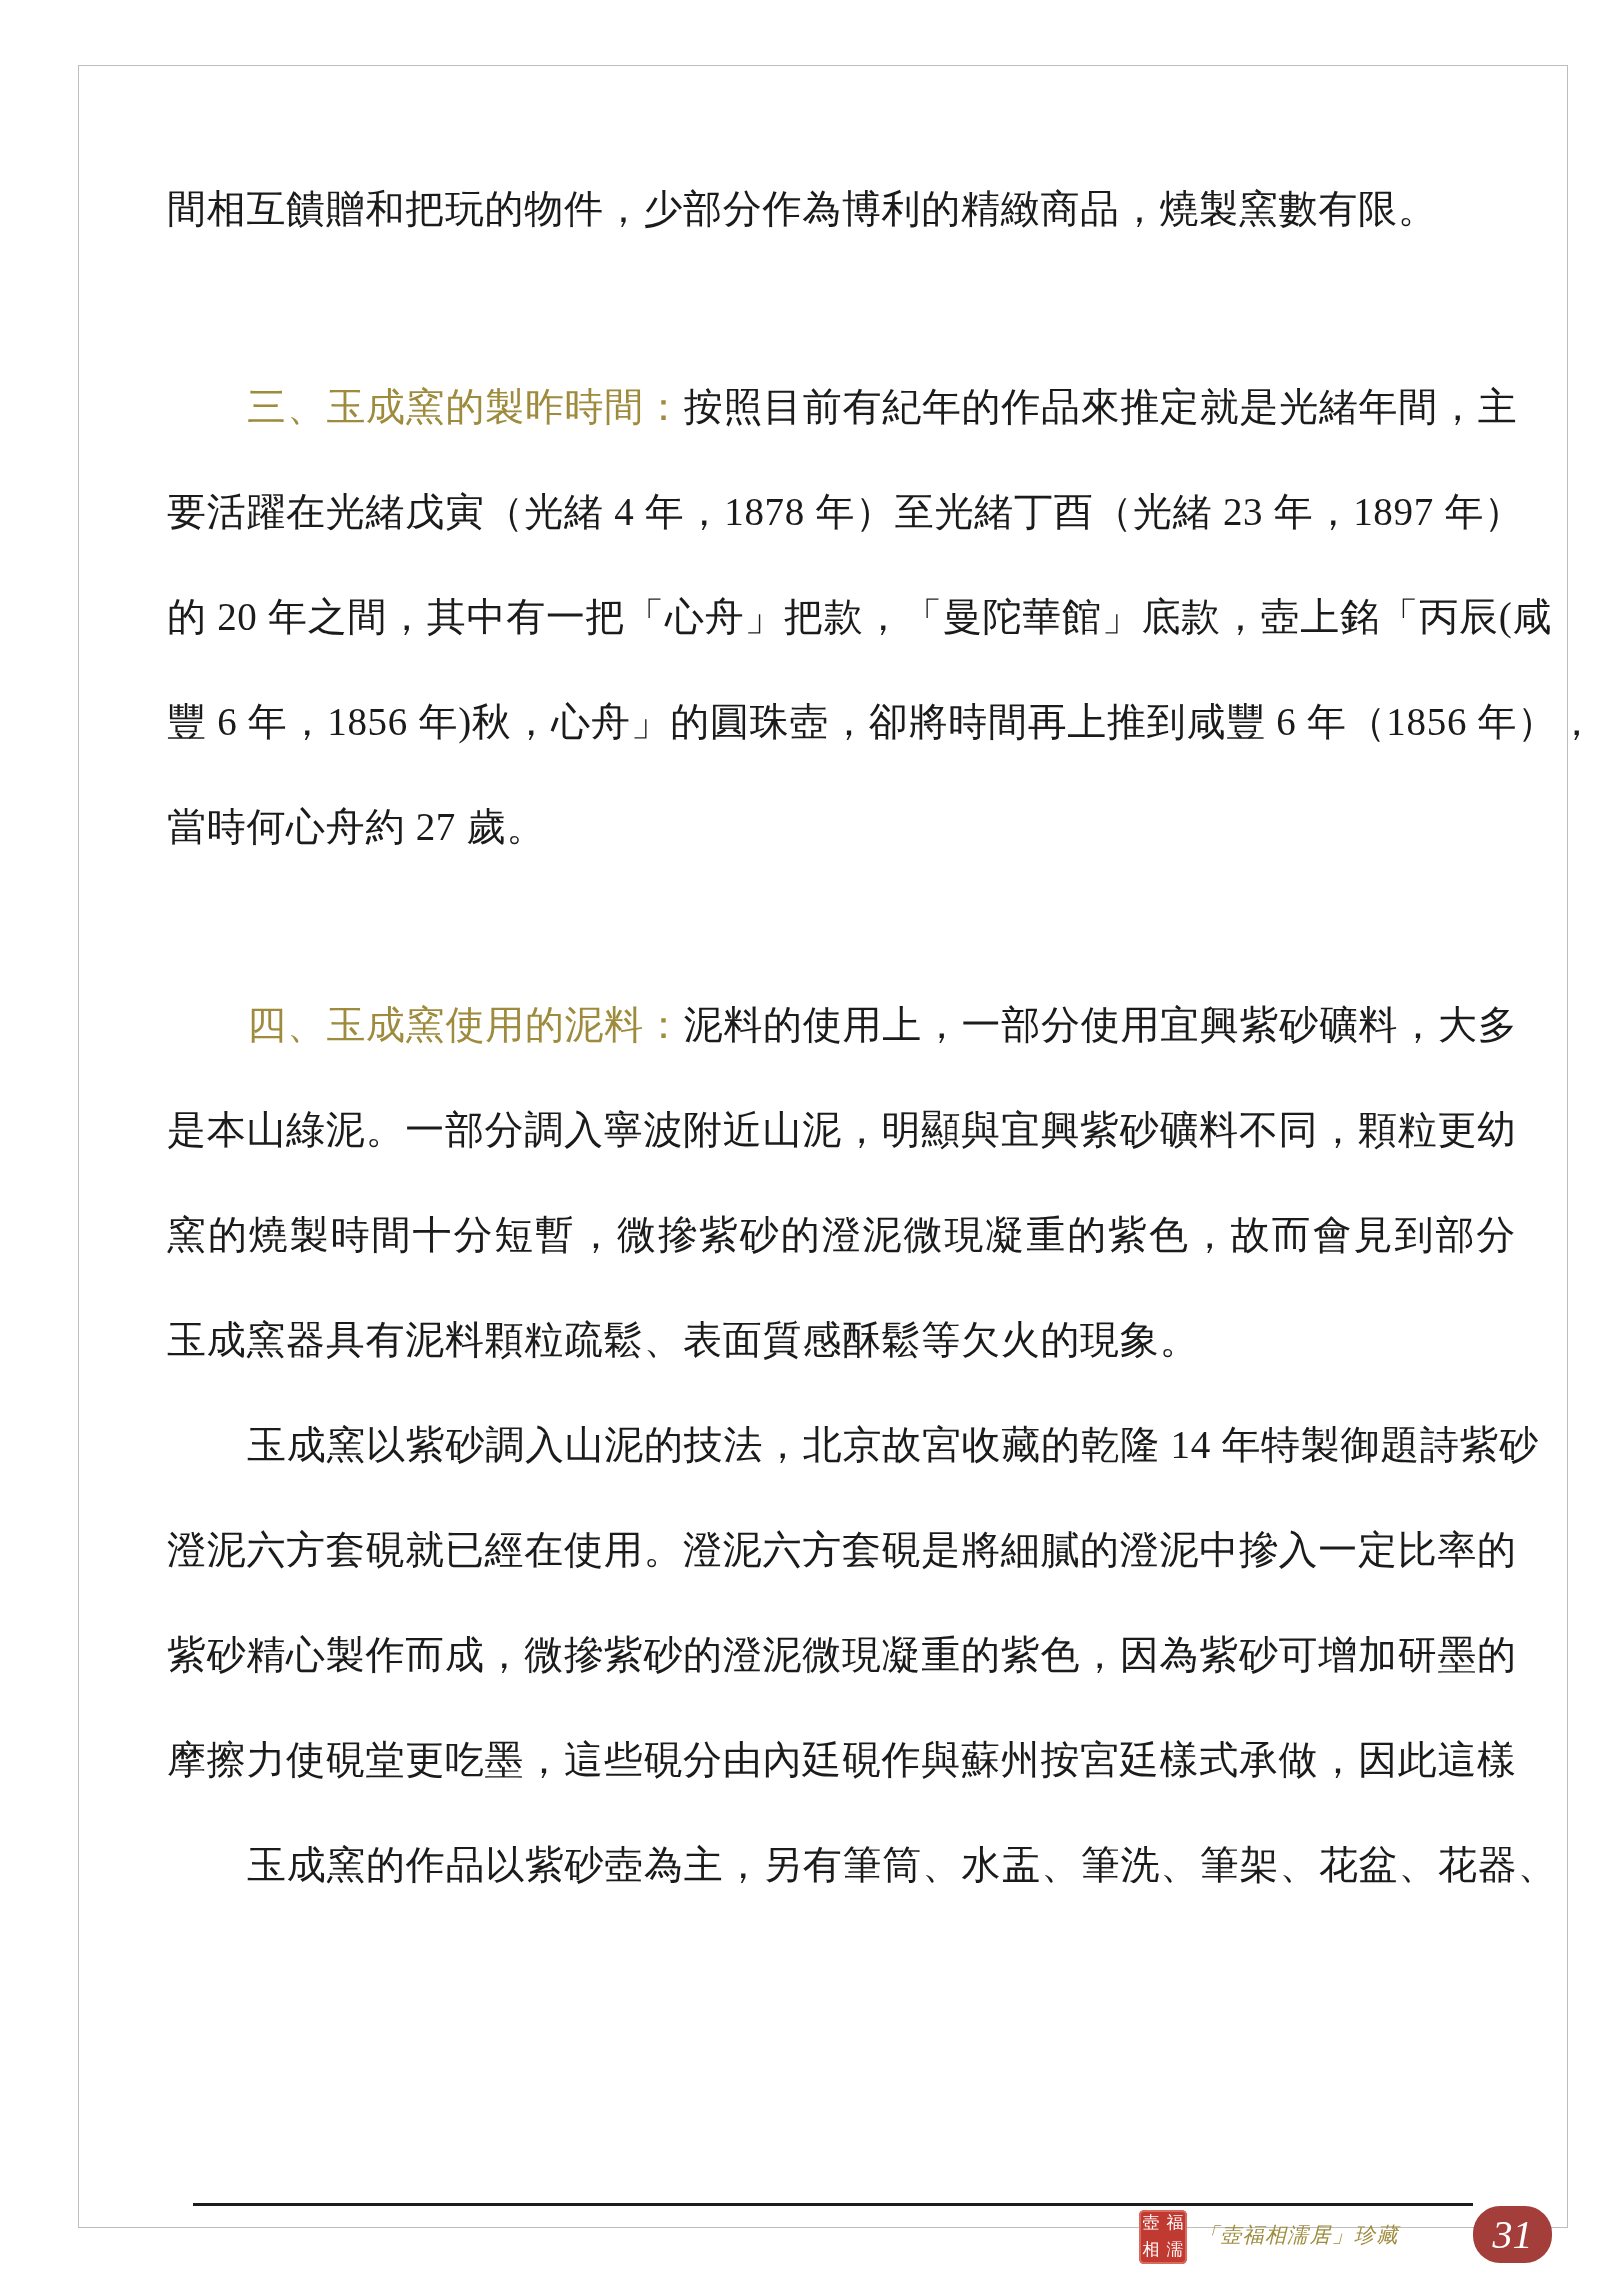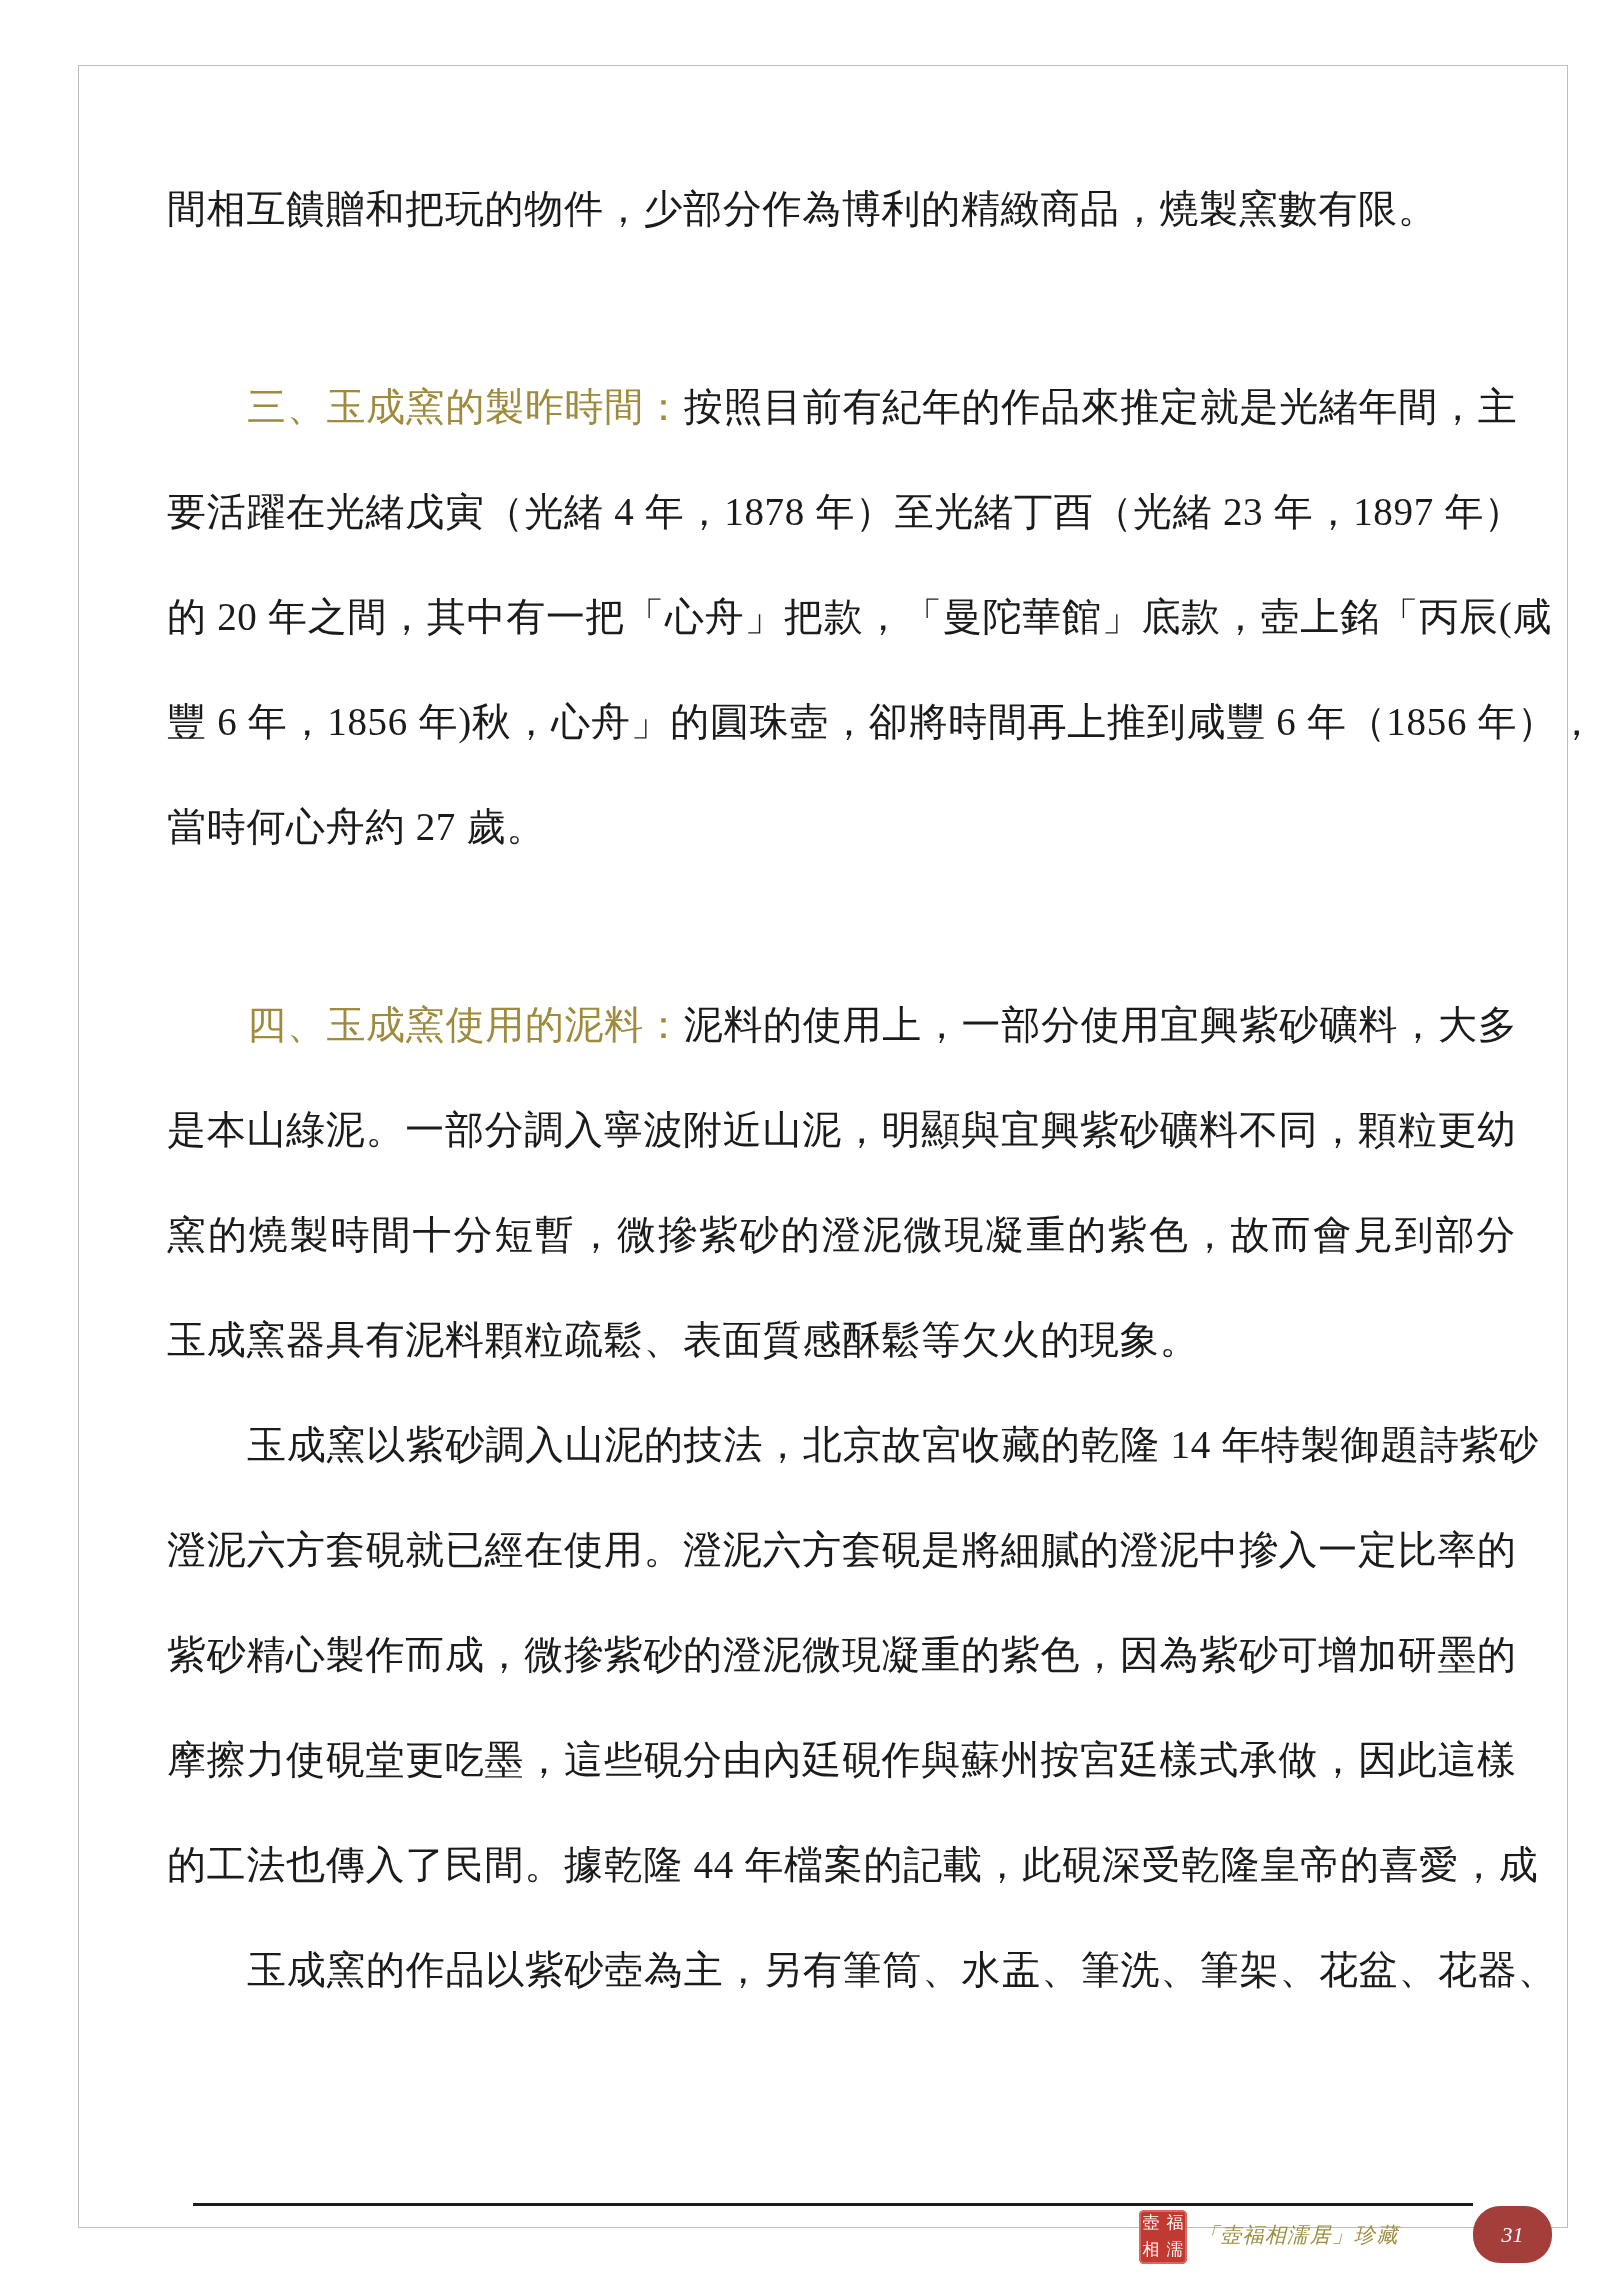--- a/index.html
+++ b/index.html
@@ -43,21 +43,21 @@
     font-family:"Liberation Serif","DejaVu Serif",serif;
   }
   .footer-label{
     position:absolute;left:1186px;top:2212px;width:281px;height:46px;
     color:#9e8b3d;font-size:21px;line-height:46px;white-space:nowrap;
     letter-spacing:1.3px;
     font-style:italic;
   }
   .page-badge{
     position:absolute;left:1461px;top:2206px;width:79px;height:57px;
-    background:#a43e3b;color:#ffffff;font-size:22px;
+    background:#a43e3b;color:#ffffff;font-size:40px;
     display:flex;align-items:center;justify-content:center;
     font-style:italic;font-family:"Liberation Serif","DejaVu Serif",serif;border-radius:27px;
   }
 </style>
 </head>
 <body>
 
 <div class="page">
 
   <div class="frame"></div>
@@ -70,21 +70,20 @@
       <div class="line"><span class="seg-ink">豐 6 年，1856 年)秋，心舟」的圓珠壺，卻將時間再上推到咸豐 6 年（1856 年），</span></div>
       <div class="line left"><span class="seg-ink">當時何心舟約 27 歲。</span></div>
       <div class="line indent gap"><span class="seg-accent">四、玉成窯使用的泥料：</span><span class="seg-ink">泥料的使用上，一部分使用宜興紫砂礦料，大多</span></div>
       <div class="line"><span class="seg-ink">是本山綠泥。一部分調入寧波附近山泥，明顯與宜興紫砂礦料不同，顆粒更幼</span></div>
       <div class="line"><span class="seg-ink">窯的燒製時間十分短暫，微摻紫砂的澄泥微現凝重的紫色，故而會見到部分</span></div>
       <div class="line left"><span class="seg-ink">玉成窯器具有泥料顆粒疏鬆、表面質感酥鬆等欠火的現象。</span></div>
       <div class="line indent"><span class="seg-ink">玉成窯以紫砂調入山泥的技法，北京故宮收藏的乾隆 14 年特製御題詩紫砂</span></div>
       <div class="line"><span class="seg-ink">澄泥六方套硯就已經在使用。澄泥六方套硯是將細膩的澄泥中摻入一定比率的</span></div>
       <div class="line"><span class="seg-ink">紫砂精心製作而成，微摻紫砂的澄泥微現凝重的紫色，因為紫砂可增加研墨的</span></div>
       <div class="line"><span class="seg-ink">摩擦力使硯堂更吃墨，這些硯分由內廷硯作與蘇州按宮廷樣式承做，因此這樣</span></div>
-      <div class="line"><span class="seg-ink">的工法也傳入了民間。據乾隆 44 年檔案的記載，此硯深受乾隆皇帝的喜愛，成</span></div>
       <div class="line indent"><span class="seg-ink">玉成窯的作品以紫砂壺為主，另有筆筒、水盂、筆洗、筆架、花盆、花器、</span></div>
     </div>
 
   <div class="footer-rule"></div>
 
   <div class="seal" id="seal">
       <span>壺</span>
       <span>福</span>
       <span>相</span>
       <span>濡</span>

